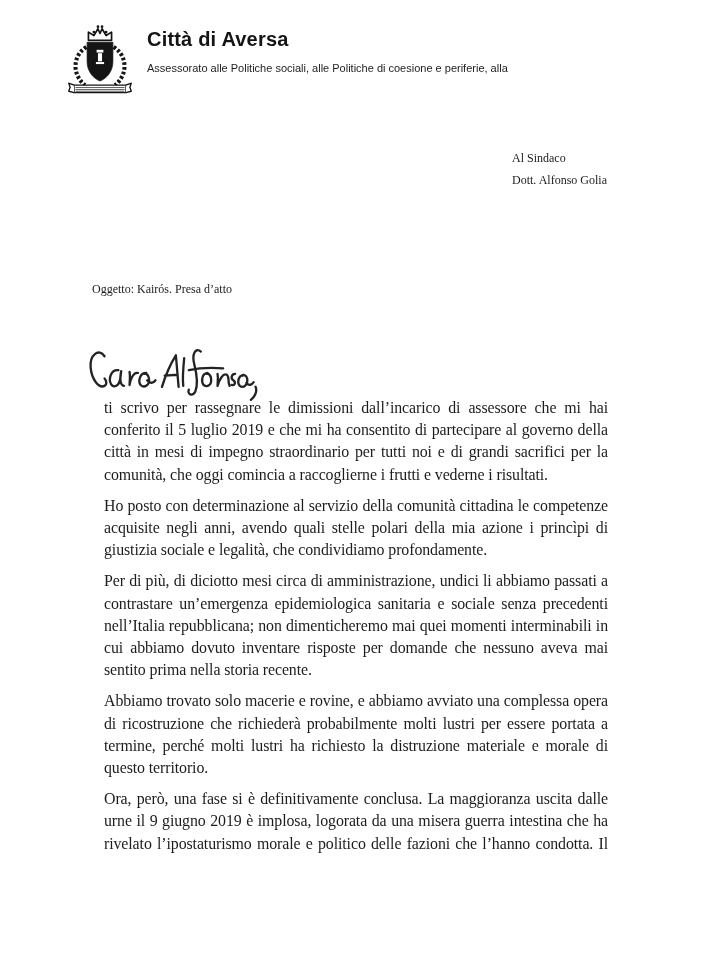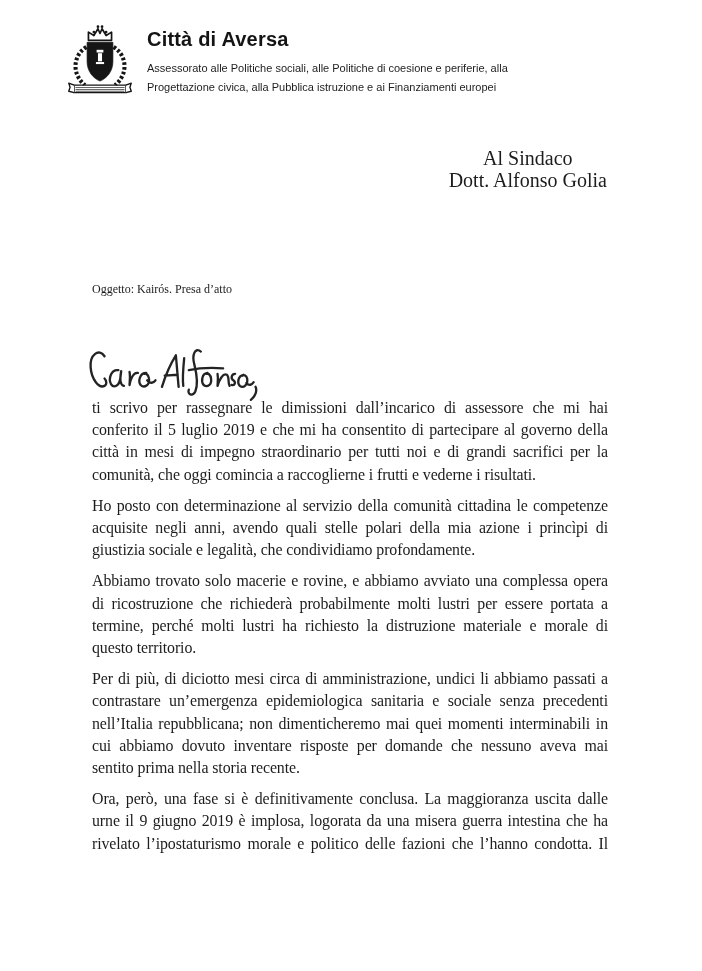--- a/index.html
+++ b/index.html
@@ -11,43 +11,43 @@
   
   .letterhead { position:absolute; left:66px; top:21px; display:flex; gap:13px; align-items:flex-start; }
   .logo { width:68px; height:78px; flex:0 0 auto; }
   .logo svg { width:68px; height:78px; display:block; }
   .lh-text { font-family:"Liberation Sans", sans-serif; padding-top:7px; }
   .lh-title { font-size:20px; font-weight:700; color:#141414; letter-spacing:.2px; margin-bottom:8px; }
   .lh-sub { font-size:11px; line-height:19px; color:#1d1d1d; }
 
   
   .recipients {
-    position:absolute; right:95px; top:147px; text-align:center;
-    font-size:20px; line-height:22px; color:#1c1c1c;
+    position:absolute; right:95px; top:147px; text-align:left;
+    font-size:12px; line-height:22px; color:#1c1c1c;
   }
   .recipients .cc { margin-top:16px; }
 
   
   .subject { position:absolute; left:92px; top:282px; font-size:12px; color:#1c1c1c; }
 
   
   .salutation { position:absolute; left:86px; top:343px; width:176px; height:58px; }
   .salutation svg { width:176px; height:58px; display:block; overflow:visible; }
   .sr-only {
     position:absolute; width:1px; height:1px; overflow:hidden;
     clip-path:inset(50%); white-space:nowrap;
   }
 
   
   .body-block {
     position:absolute; left:92px; top:397px; width:516px;
     font-size:15.9px; line-height:22.2px; text-align:justify;
     letter-spacing:-0.1px; color:#1c1c1c;
   }
-  .body-block p { margin:0 0 9px 0; }
+  .body-block p { margin:0 0 9px 12px; }
 
   
   .pagefoot {
     position:absolute; left:627px; top:922px; width:44px; text-align:center;
   }
   .rule-top { width:34px; height:2px; background:#4a4a4a; margin:0 auto; }
   .pagenum {
     font-family:"Liberation Serif", serif; font-weight:700;
     font-size:15px; color:#161616; padding:2px 0 3px 0; line-height:1;
   }
@@ -83,21 +83,20 @@
           <path d="M12 92 H88 V103 H12 Z"></path>
           <path d="M12 92 L4 89 L6 95 L4 101 L12 103"></path>
           <path d="M88 92 L96 89 L94 95 L96 101 L88 103"></path>
         </g>
         <path d="M14 95.5 H86 M14 98.5 H86 M14 101 H86" stroke="#151515" stroke-width="1"></path>
       </svg>
     </div>
     <div class="lh-text">
       <div class="lh-title">Città di Aversa</div>
       <div class="lh-sub">Assessorato alle Politiche sociali, alle Politiche di coesione e periferie, alla</div>
-      <div class="lh-sub">Progettazione civica, alla Pubblica istruzione e ai Finanziamenti europei</div>
     </div>
   </header>
 
   <div class="recipients">
     <div>Al Sindaco</div>
     <div>Dott. Alfonso Golia</div>
     <div class="cc">
     </div>
   </div>
 
@@ -130,22 +129,22 @@
       <path d="M340 68 C328 70 326 86 332 92 C340 98 350 90 348 76 C346 68 340 68 338 70 M346 86 C352 92 358 90 362 84"></path>
 
       <path d="M366 94 C370 102 366 114 356 122"></path>
     </svg>
     <span class="sr-only">Caro Alfonso,</span>
   </div>
 
   <main class="body-block">
     <p>ti scrivo per rassegnare le dimissioni dall’incarico di assessore che mi hai conferito il 5 luglio 2019 e che mi ha consentito di partecipare al governo della città in mesi di impegno straordinario per tutti noi e di grandi sacrifici per la comunità, che oggi comincia a raccoglierne i frutti e vederne i risultati.</p>
     <p>Ho posto con determinazione al servizio della comunità cittadina le competenze acquisite negli anni, avendo quali stelle polari della mia azione i princìpi di giustizia sociale e legalità, che condividiamo profondamente.</p>
+    <p>Per di più, di diciotto mesi circa di amministrazione, undici li abbiamo passati a contrastare un’emergenza epidemiologica sanitaria e sociale senza precedenti nell’Italia repubblicana; non dimenticheremo mai quei momenti interminabili in cui abbiamo dovuto inventare risposte per domande che nessuno aveva mai sentito prima nella storia recente.</p>
     <p>Abbiamo trovato solo macerie e rovine, e abbiamo avviato una complessa opera di ricostruzione che richiederà probabilmente molti lustri per essere portata a termine, perché molti lustri ha richiesto la distruzione materiale e morale di questo territorio.</p>
-    <p>Per di più, di diciotto mesi circa di amministrazione, undici li abbiamo passati a contrastare un’emergenza epidemiologica sanitaria e sociale senza precedenti nell’Italia repubblicana; non dimenticheremo mai quei momenti interminabili in cui abbiamo dovuto inventare risposte per domande che nessuno aveva mai sentito prima nella storia recente.</p>
     <p>Ora, però, una fase si è definitivamente conclusa. La maggioranza uscita dalle urne il 9 giugno 2019 è implosa, logorata da una misera guerra intestina che ha rivelato l’ipostaturismo morale e politico delle fazioni che l’hanno condotta. Il destino della città è correlato da tempo agli equilibri instabili di una faida avvilente. L’ultimo Consiglio comunale ha ratificato questa crisi e aggregato, pare, una nuova maggioranza. Io sento di dover scendere qui. Sia chiaro,</p>
   </main>
 
   <div class="pagefoot">
     <div class="rule-top"></div>
     <div class="pagenum">1</div>
     <div class="rule-bottom"></div>
   </div>
 
 </div>

